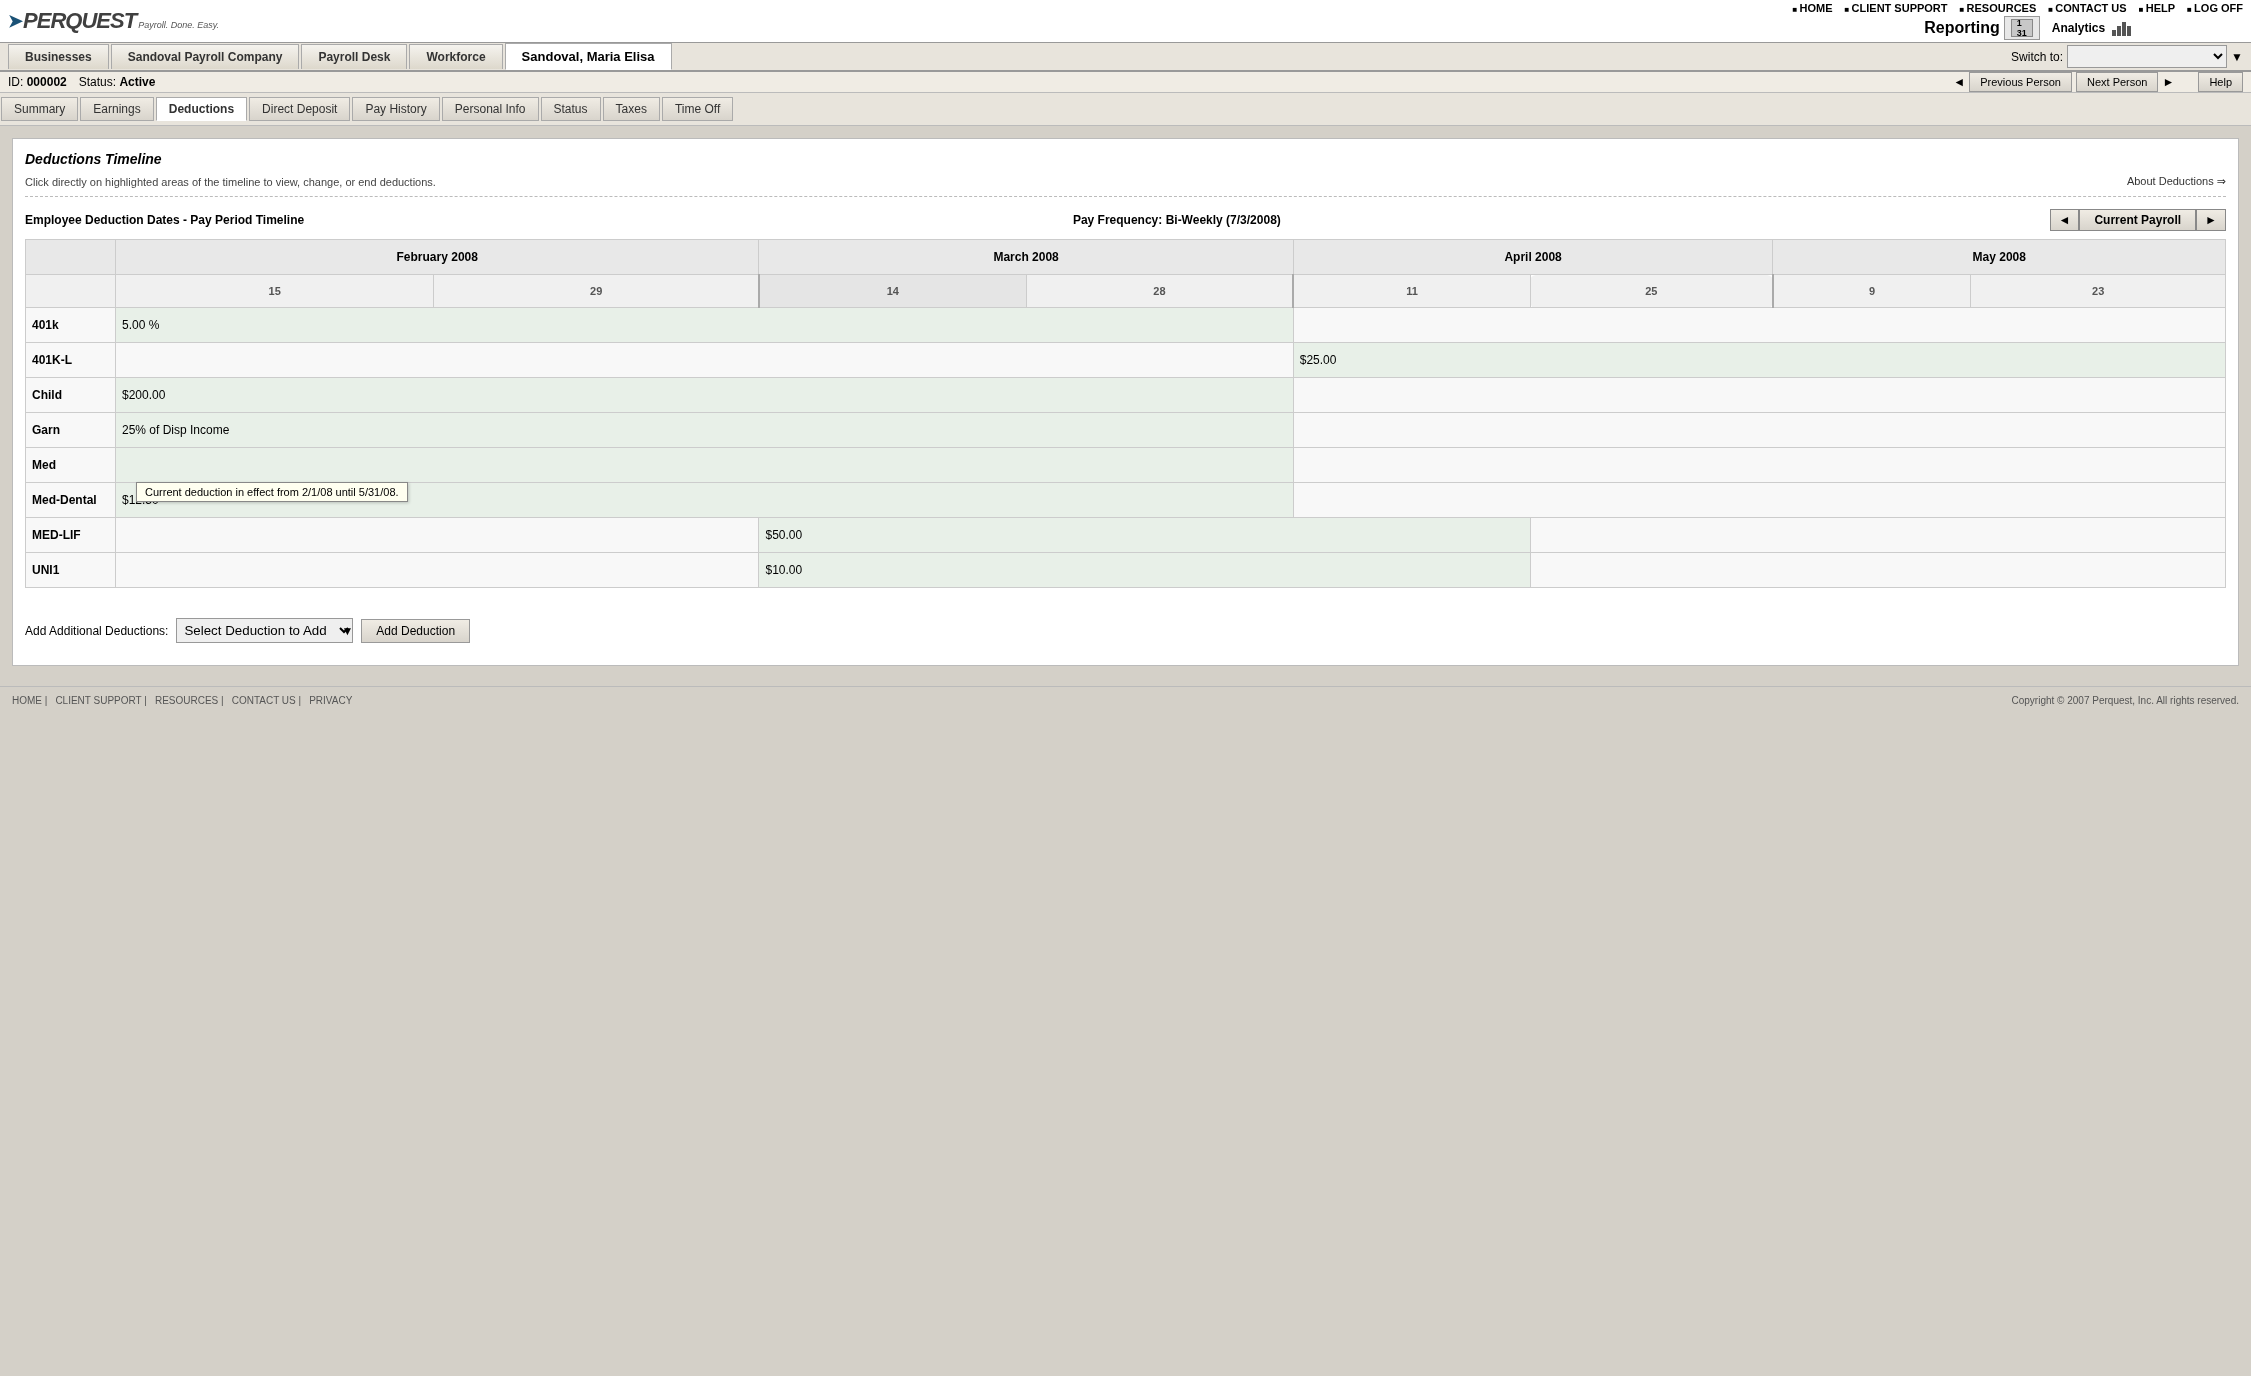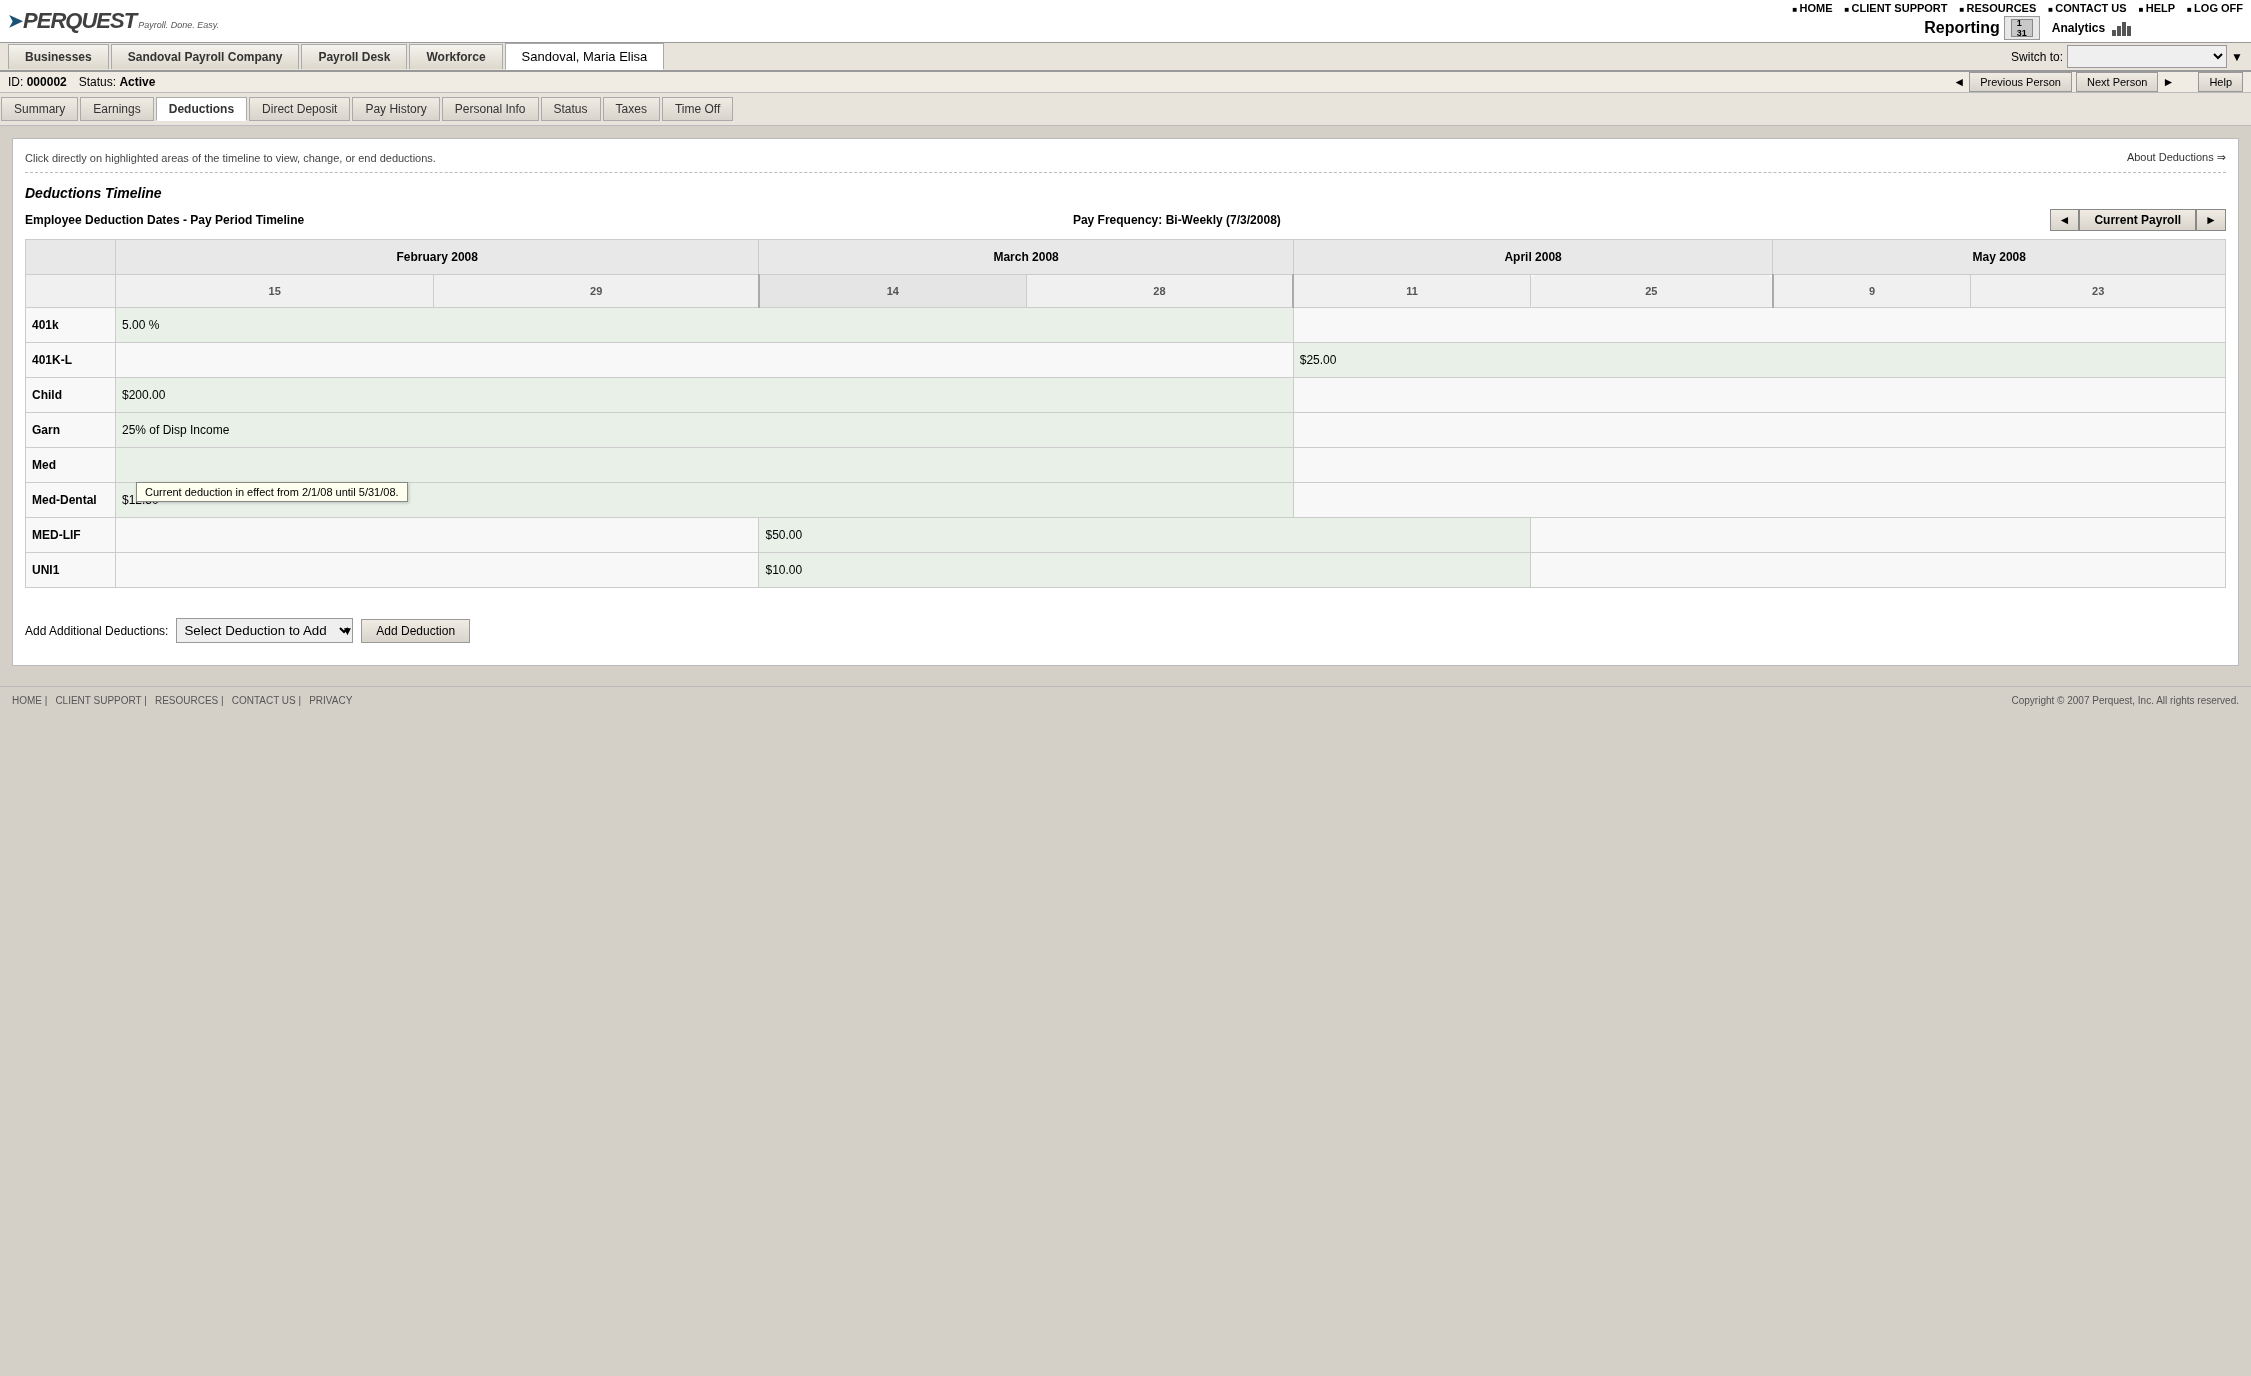--- a/index.html
+++ b/index.html
@@ -15,21 +15,21 @@
     #top-nav a::before { content: "■ "; font-size: 8px; }
     #reporting-analytics { display: flex; align-items: center; gap: 4px; margin-left: 20px; }
     .report-btn { border: 1px solid #999; background: #e8e8e8; padding: 2px 6px; font-size: 11px; cursor: pointer; display: flex; align-items: center; gap: 3px; }
     .report-icon { width: 22px; height: 18px; background: #c8c8c8; border: 1px solid #888; display: inline-flex; align-items: center; justify-content: center; font-size: 9px; font-weight: bold; }
     .analytics-icon { display: inline-flex; align-items: flex-end; gap: 1px; height: 16px; }
     .analytics-bar { background: #555; width: 4px; }
 
     
     #nav-bar { background: #e8e4dc; border-bottom: 2px solid #999; padding: 0 8px; display: flex; align-items: center; gap: 0; }
     .nav-tab { border: 1px solid #aaa; border-bottom: none; background: linear-gradient(to bottom, #f5f3ee, #ddd8cc); padding: 5px 16px; font-size: 12px; cursor: pointer; font-weight: bold; color: #333; margin-right: 2px; }
-    .nav-tab.bold { font-weight: 400; font-size: 13px; background: #fff; color: #000; border-bottom: 1px solid #fff; }
+    .nav-tab.bold { font-weight: 700; font-size: 13px; background: #fff; color: #000; border-bottom: 1px solid #fff; }
     #switch-to { margin-left: auto; display: flex; align-items: center; gap: 4px; font-size: 12px; }
     #switch-to select { width: 160px; padding: 2px; border: 1px solid #999; }
 
     
     #person-bar { background: #f0ece4; border-bottom: 1px solid #bbb; padding: 0 8px; display: flex; align-items: center; gap: 12px; }
     #nav-buttons { display: flex; align-items: center; gap: 4px; margin-left: auto; }
     .nav-btn { border: 1px solid #999; background: linear-gradient(to bottom, #f0ece4, #d8d4cc); padding: 3px 10px; font-size: 11px; cursor: pointer; }
     #help-btn { border: 1px solid #999; background: linear-gradient(to bottom, #f0ece4, #d8d4cc); padding: 3px 10px; font-size: 11px; cursor: pointer; display: flex; align-items: center; gap: 3px; }
 
     
@@ -156,26 +156,26 @@
   <div class="sub-tab">Pay History</div>
   <div class="sub-tab">Personal Info</div>
   <div class="sub-tab">Status</div>
   <div class="sub-tab">Taxes</div>
   <div class="sub-tab">Time Off</div>
 </div>
 
 <div id="main">
   <div id="content-panel">
 
+    <div id="timeline-header">Deductions Timeline</div>
+
     <div id="timeline-help">
       <span>Click directly on highlighted areas of the timeline to view, change, or end deductions.</span>
       <a id="about-deductions">About Deductions ⇒</a>
     </div>
-
-    <div id="timeline-header">Deductions Timeline</div>
 
     <div id="period-header">
       <strong>Employee Deduction Dates - Pay Period Timeline</strong>
       <div id="pay-freq">
         <span>Pay Frequency:</span>
         <span style="font-weight:bold;">Bi-Weekly (7/3/2008)</span>
       </div>
       <div id="current-payroll">
         <button class="cp-nav">◄</button>
         <button class="cp-btn">Current Payroll</button>

